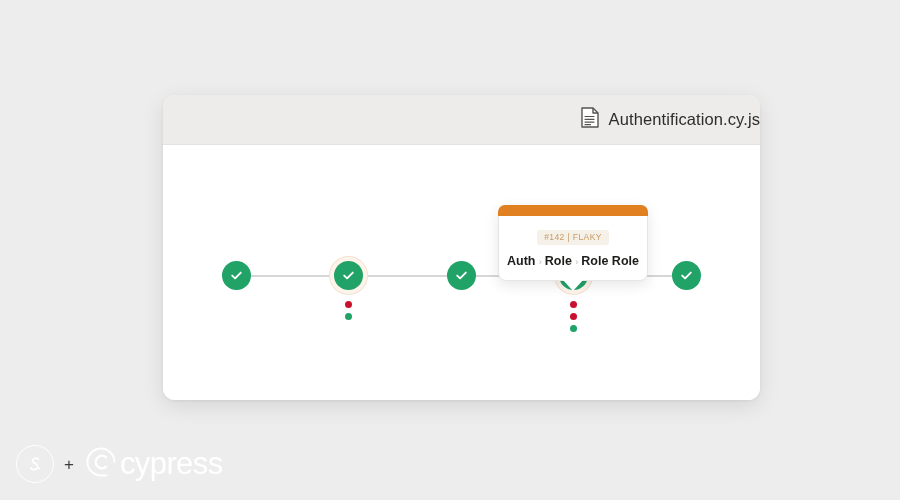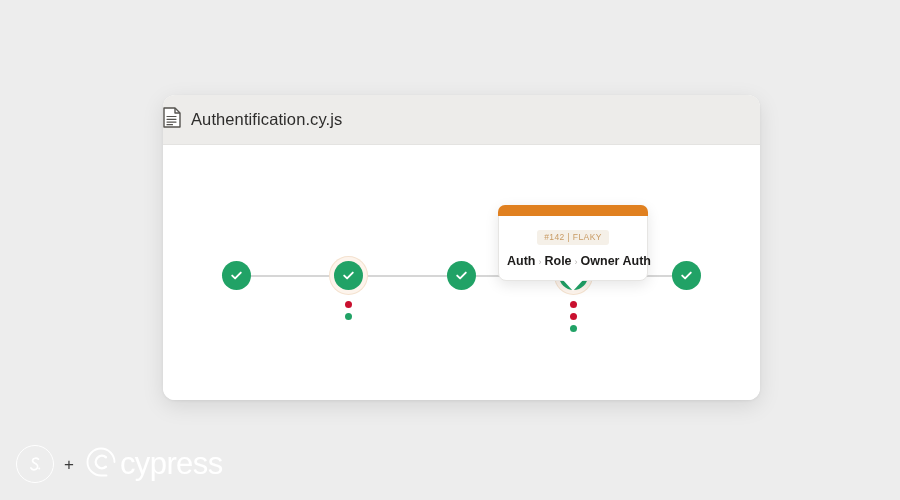--- a/index.html
+++ b/index.html
@@ -26,21 +26,21 @@
     border-radius: 12px;
     box-shadow: 0 6px 22px rgba(0,0,0,0.10), 0 1px 3px rgba(0,0,0,0.06);
     overflow: hidden;
   }
   .card-header {
     height: 49px;
     background: #edecea;
     border-bottom: 1px solid #e4e3e1;
     display: flex;
     align-items: center;
-    justify-content: flex-start;
+    justify-content: flex-end;
     gap: 10px;
   }
   .file-icon { display: block; }
   .card-title {
     font-size: 16.5px;
     color: #2e2d2c;
     letter-spacing: .1px;
   }
   .card-body {
     position: relative;
@@ -292,21 +292,21 @@
 
       <div class="tooltip">
         <div class="tooltip-bar"></div>
         <div class="tooltip-inner">
           <span class="badge">#142 | FLAKY</span>
           <div class="breadcrumb">
             <span>Auth</span>
             <span class="crumb-sep">›</span>
             <span>Role</span>
             <span class="crumb-sep">›</span>
-            <span>Owner Auth</span>
+            <span>Role Role</span>
           </div>
         </div>
         <div class="tail-wrap">
           <div class="tail-edge"></div>
           <div class="tail"></div>
         </div>
       </div>
 
     </div>
   </div>

